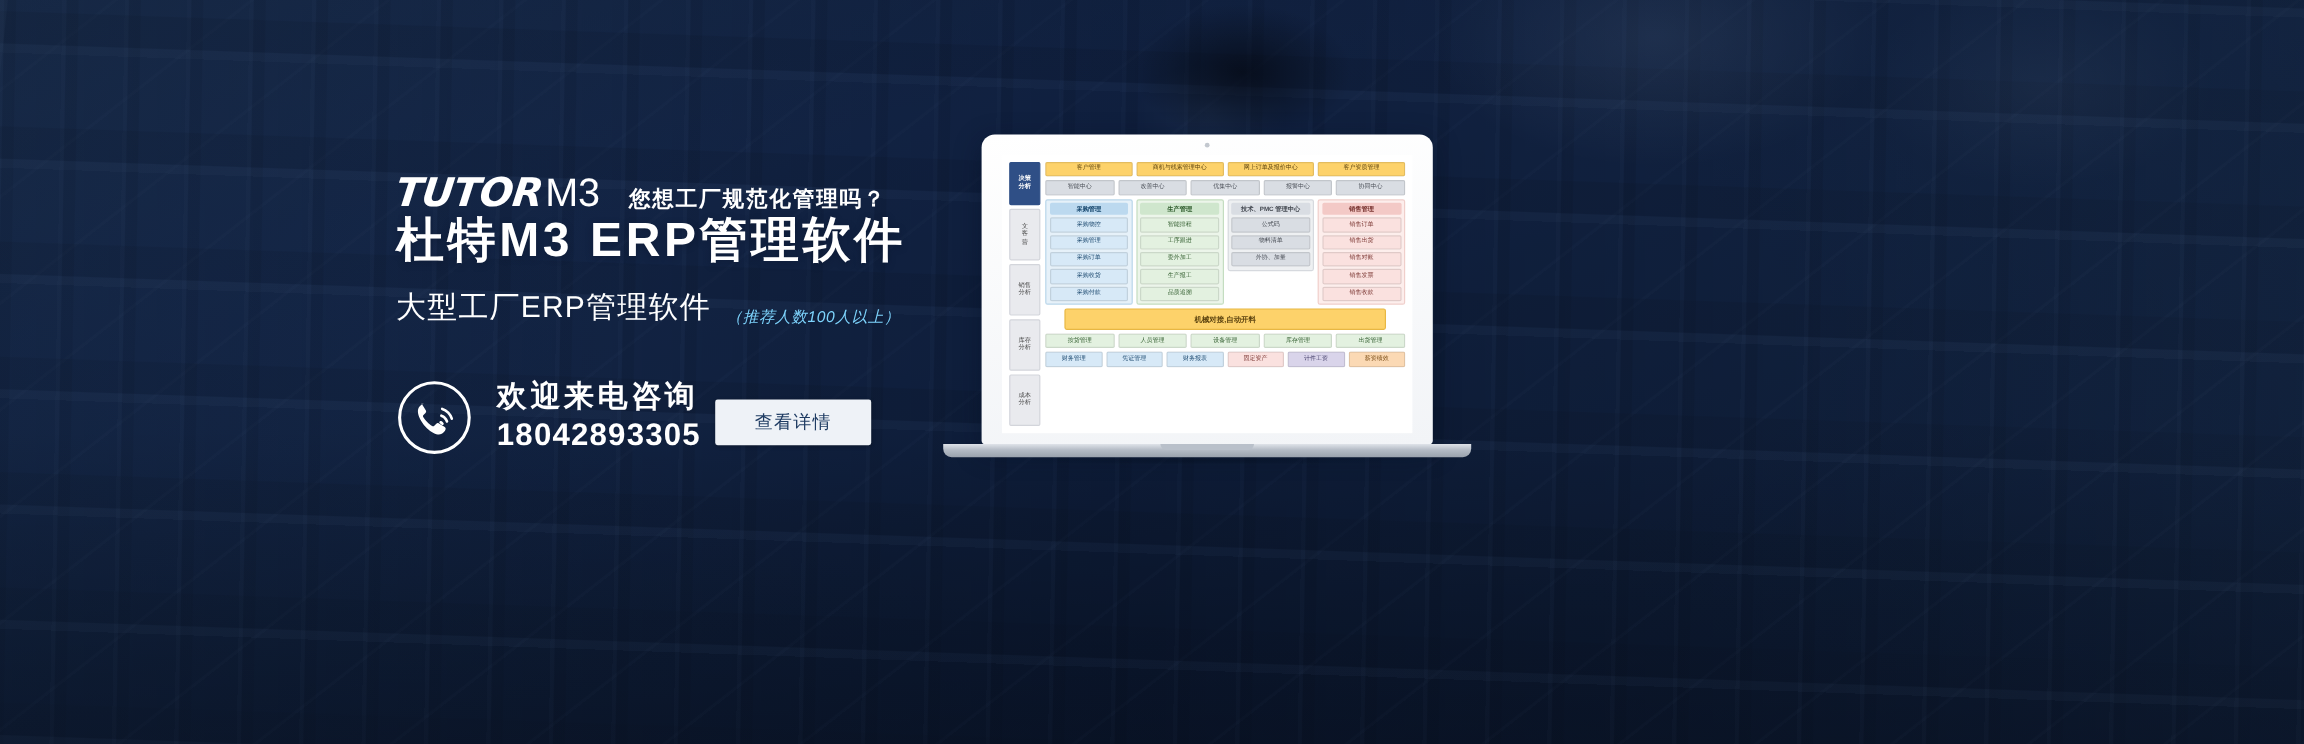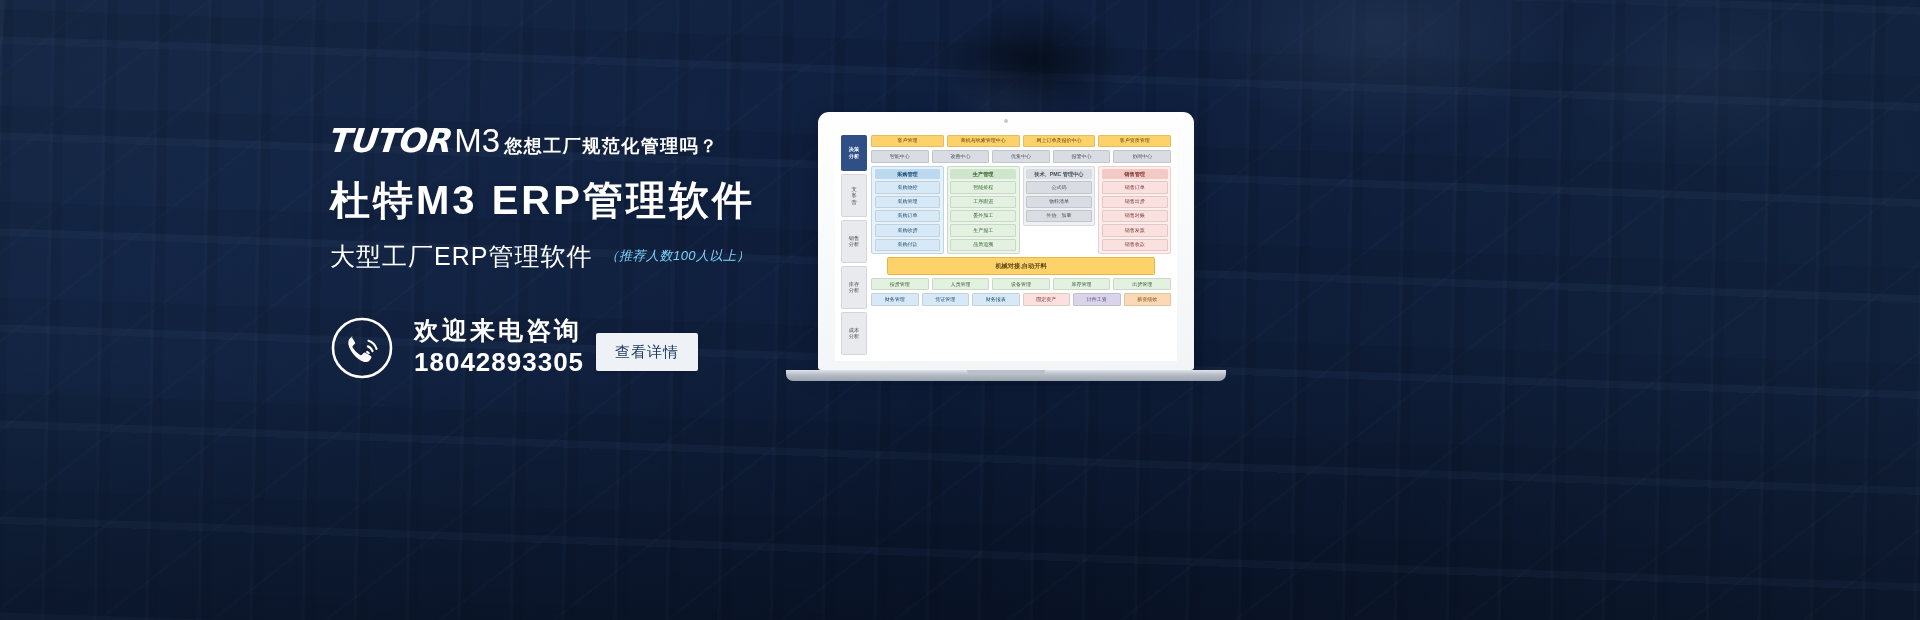--- a/index.html
+++ b/index.html
@@ -62,53 +62,53 @@
   .logo-row { position:absolute; top:124px; left:0; display:flex; align-items:baseline; white-space:nowrap; }
   .logo-tutor {
     font-family:"DejaVu Sans","Liberation Sans",sans-serif;
     font-weight:bold; font-size:33px; color:#ffffff;
     letter-spacing:-.6px; font-style:italic; transform:skewX(-7deg);
     line-height:1;
   }
   .logo-m3 {
     font-family:"Liberation Sans",sans-serif;
     font-size:33px; color:#ffffff; font-weight:400; letter-spacing:0px;
-    margin-left:2px; line-height:1;
+    margin-left:2px; line-height:1;margin-top:20px;
   }
   .logo-tag {
-    font-size:18px; color:#ffffff; font-weight:bold; margin-left:4px;
+    font-size:18px; color:#ffffff; font-weight:bold; margin-left:24px;
     letter-spacing:1.5px; line-height:1;
   }
 
   .headline {
     position:absolute; top:175px; left:0;
     font-size:40px; font-weight:bold; color:#ffffff;
     letter-spacing:3px; white-space:nowrap; line-height:1.25;
     text-shadow:0 2px 6px rgba(8,18,36,.35);
   }
 
-  .subline-row { position:absolute; top:240px; left:0; display:flex; align-items:center; white-space:nowrap; }
+  .subline-row { position:absolute; top:240px; left:0; display:flex; align-items:flex-end; white-space:nowrap; }
   .subline {
     font-size:25px; color:#ffffff; font-weight:400; letter-spacing:1px; line-height:1.3;
   }
   .subnote { font-size:13px; color:#7dd3fc; letter-spacing:.5px; margin-left:13px;font-style:italic; }
 
   
   .phone-row { position:absolute; top:316px; left:0; display:flex; align-items:flex-start; }
   .phone-icon { width:64px; height:64px; flex:0 0 64px; }
   .phone-text { margin-left:20px; }
   .phone-cta { font-size:25px; color:#ffffff; font-weight:bold; letter-spacing:3px; line-height:1.12; }
   .phone-num {
     font-size:26px; color:#ffffff; font-weight:bold; letter-spacing:1px; line-height:1.15; margin-top:4px;
     font-family:"Liberation Sans",sans-serif;
   }
 
   .detail-btn {
     position:absolute; top:333px; left:266px;
-    width:102px; height:38px;
+    width:130px; height:38px;
     background:#eef2f7; color:#1f3c63;
     border:none; border-radius:2px;
     font-size:15px; font-family:"Liberation Sans",sans-serif;
     letter-spacing:1px; cursor:pointer;
     box-shadow:0 1px 3px rgba(0,0,0,.20);
   }
 
   
   .laptop { position:absolute; left:786px; top:112px; width:440px; height:278px; }
   .lid {

